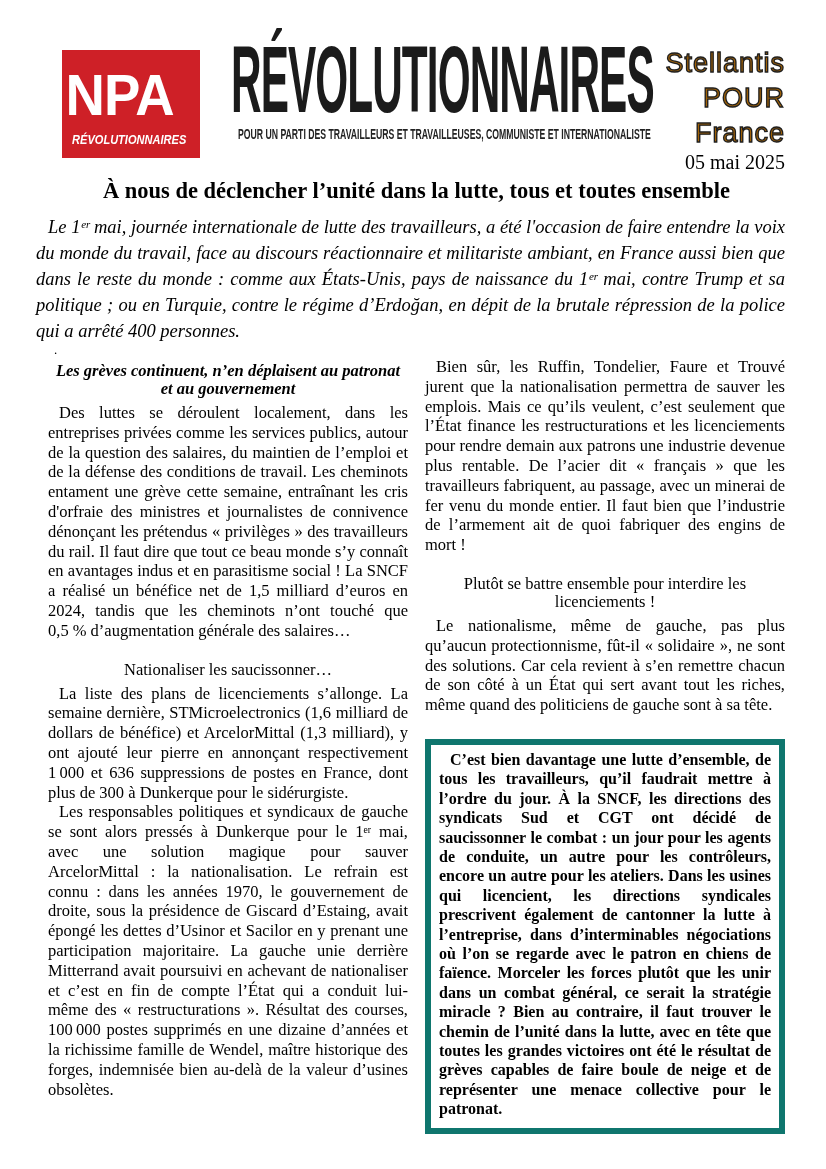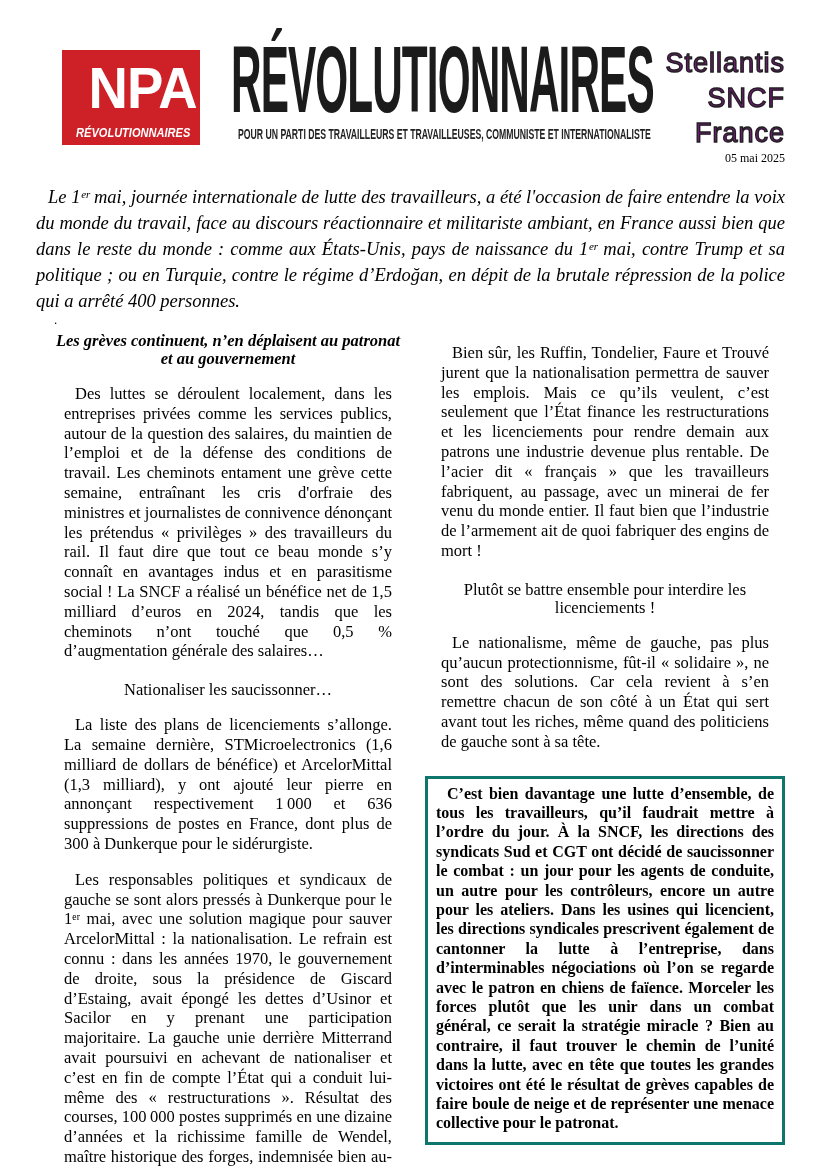--- a/index.html
+++ b/index.html
@@ -2,23 +2,23 @@
 <html lang="fr"><head>
 <meta charset="utf-8">
 <style>
   html, body { margin: 0; padding: 0; background: #ffffff; }
   body { width: 826px; height: 1169px; font-family: "Liberation Serif", serif; color: #000; }
   .page { position: relative; width: 826px; height: 1169px; background: #fff; overflow: hidden; }
 
   
   .header { position: relative; height: 176px; }
   .logo {
-    position: absolute; left: 62px; top: 50px; width: 138px; height: 95px;
+    position: absolute; left: 62px; top: 50px; width: 138px; height: 108px;
     background: #ce2027; display: flex; flex-direction: column;
-    align-items: flex-end; justify-content: center;
+    align-items: flex-start; justify-content: center;
   }
   .logo-acronym {
     font-family: "Liberation Sans", sans-serif; font-weight: 700;
     font-size: 58px; line-height: 1; color: #fff; letter-spacing: -1px;
     transform: scaleX(0.94); margin-top: 4px;
   }
   .logo-sub {
     font-family: "Liberation Sans", sans-serif; font-weight: 700; font-style: italic;
     font-size: 13px; color: #fff; white-space: nowrap;
     transform: scaleX(0.85); margin-top: 8px;
@@ -32,73 +32,74 @@
   .masthead-tagline {
     position: absolute; left: 238px; top: 126px;
     font-family: "Liberation Sans", sans-serif; font-weight: 700;
     font-size: 14px; white-space: nowrap; color: #222;
     transform: scaleX(0.62); transform-origin: left top;
   }
   .edition {
     position: absolute; right: 41px; top: 46px; text-align: right;
     font-family: "Liberation Sans", sans-serif; font-weight: 400;
     font-size: 27px; line-height: 35px; letter-spacing: 1px;
-    color: #701a75; -webkit-text-stroke: 1.3px #1f1f1f; text-shadow: 0 0 1px #333;
+    color: #a16207; -webkit-text-stroke: 1.3px #1f1f1f; text-shadow: 0 0 1px #333;
   }
-  .edition-date { position: absolute; right: 41px; top: 151px; font-size: 12px; }
+  .edition-date { position: absolute; right: 41px; top: 151px; font-size: 20px; }
 
   
   .headline {
     margin: 0 41px 0 48px; text-align: center;
     font-size: 22.5px; line-height: 30px; font-weight: 700;
   }
   .headline .hl { display: block; }
 
   
   .intro {
     margin: 8px 41px 0 36px; font-style: italic;
     font-size: 18.5px; line-height: 26px; text-align: justify; text-indent: 12px;
   }
   .stray { margin: 0 0 0 54px; font-size: 13px; line-height: 11px; height: 11px; }
 
   
   .cols { display: flex; gap: 17px; margin: 2px 41px 0 48px; }
   .col { flex: 1; min-width: 0; font-size: 16.5px; line-height: 19.8px; text-align: justify; }
-  .col p { margin: 16px; text-indent: 11px; }
+  .col p { margin: 0; text-indent: 11px; }
   .col h3 { margin: 5px; font-size: 16.5px; line-height: 18px; text-align: center; }
   .h-bi { font-weight: 700; font-style: italic; }
   .h-b { font-weight: 400; }
   .sp { margin-top: 20px !important; }
   .boxed {
-    margin-top: 24px; border: 3px solid #0f766e; padding: 5px 8px 9px 8px;
+    margin-top: 24px; border: 6px solid #0f766e; padding: 5px 8px 9px 8px;
     font-weight: 700; line-height: 19.4px; font-size: 16px;
   }
   .boxed p { margin: 0; text-indent: 11px; }
 </style>
 </head>
 <body>
 
 <div class="page">
 
   <header class="header">
     <div class="logo" style="background: rgb(206, 32, 39);">
       <div class="logo-acronym">NPA</div>
       <div class="logo-sub">RÉVOLUTIONNAIRES</div>
     </div>
     <div class="masthead-title">RÉVOLUTIONNAIRES</div>
     <div class="masthead-tagline">POUR UN PARTI DES TRAVAILLEURS ET TRAVAILLEUSES, COMMUNISTE ET INTERNATIONALISTE</div>
     <div class="edition">
       <div>Stellantis</div>
-      <div>SNCF</div>
+      <div>POUR</div>
       <div>France</div>
     </div>
     <div class="edition-date">05 mai 2025</div>
   </header>
 
   <h1 class="headline">
+    <span class="hl">À nous de déclencher l’unité dans la lutte, tous et toutes ensemble</span>
   </h1>
 
   <p class="intro">Le 1ᵉʳ mai, journée internationale de lutte des travailleurs, a été l'occasion de faire entendre la voix du monde du travail, face au discours réactionnaire et militariste ambiant, en France aussi bien que dans le reste du monde&nbsp;: comme aux États-Unis, pays de naissance du 1ᵉʳ mai, contre Trump et sa politique&nbsp;; ou en Turquie, contre le régime d’Erdoğan, en dépit de la brutale répression de la police qui a arrêté 400 personnes.</p>
 
   <div class="stray">.</div>
 
   <main class="cols">
 
     <section class="col">
       <h3 class="h-bi">Les grèves continuent, n’en déplaisent au patronat et au gouvernement</h3>

